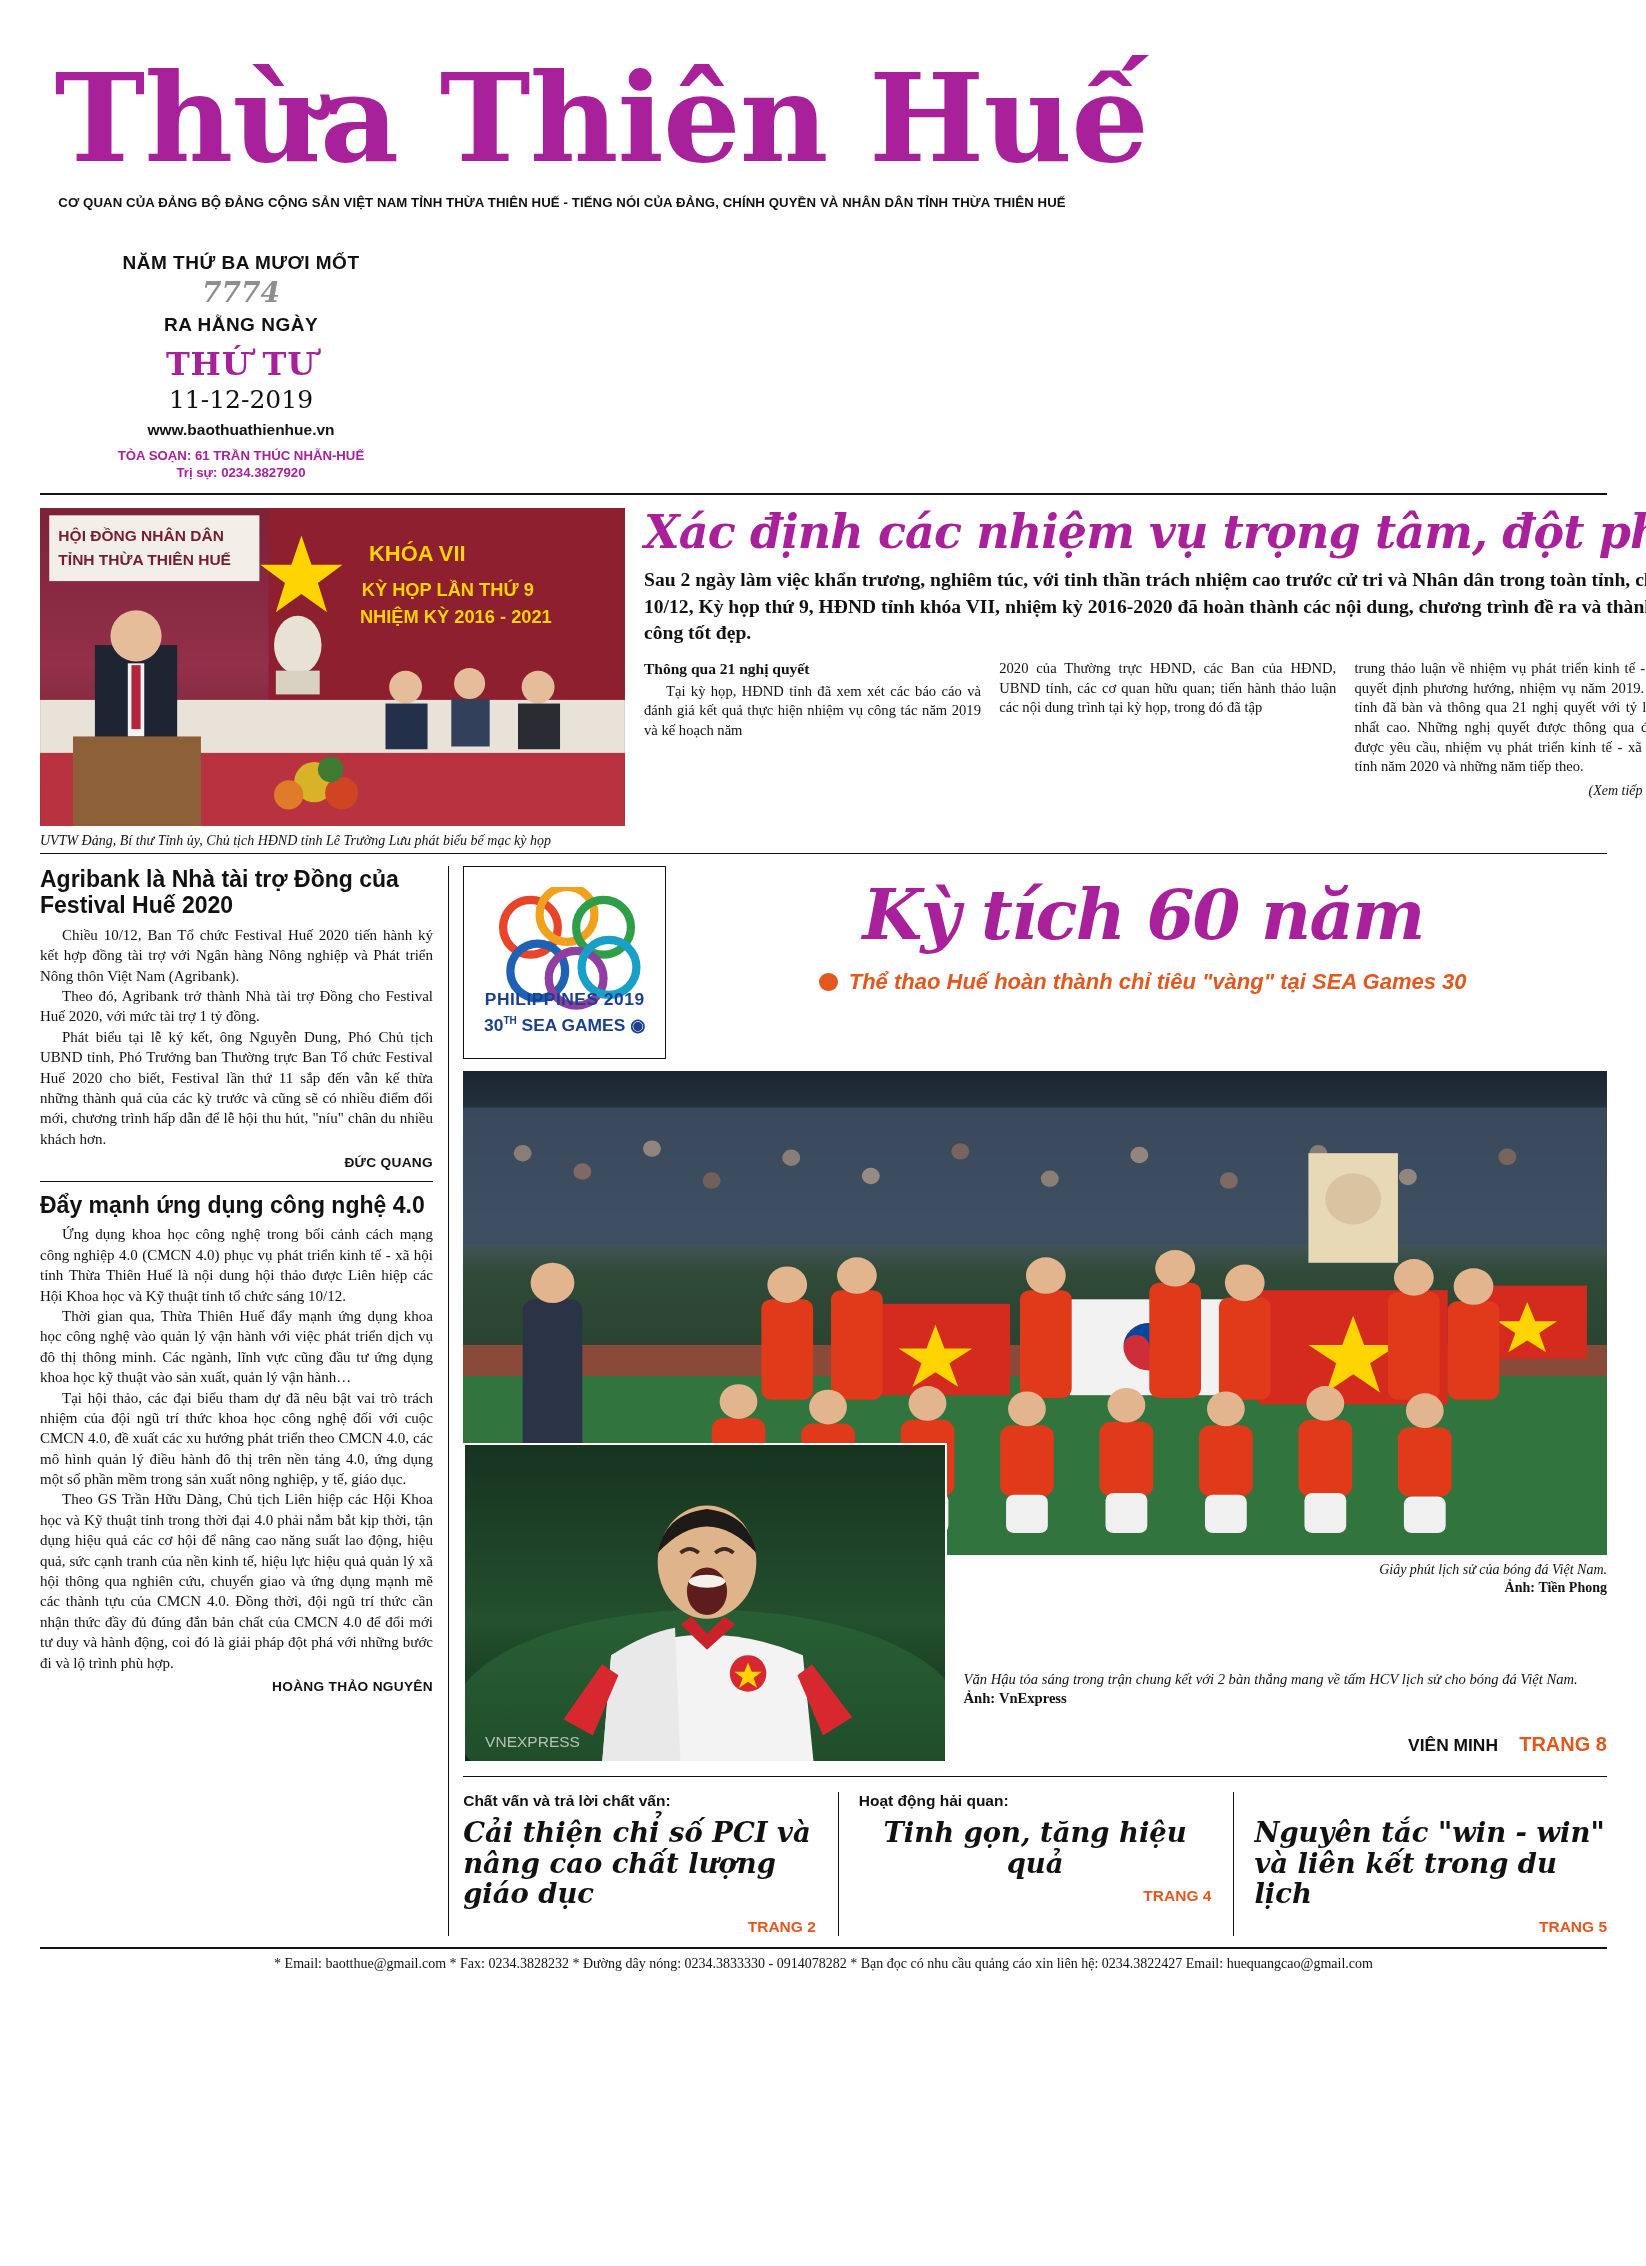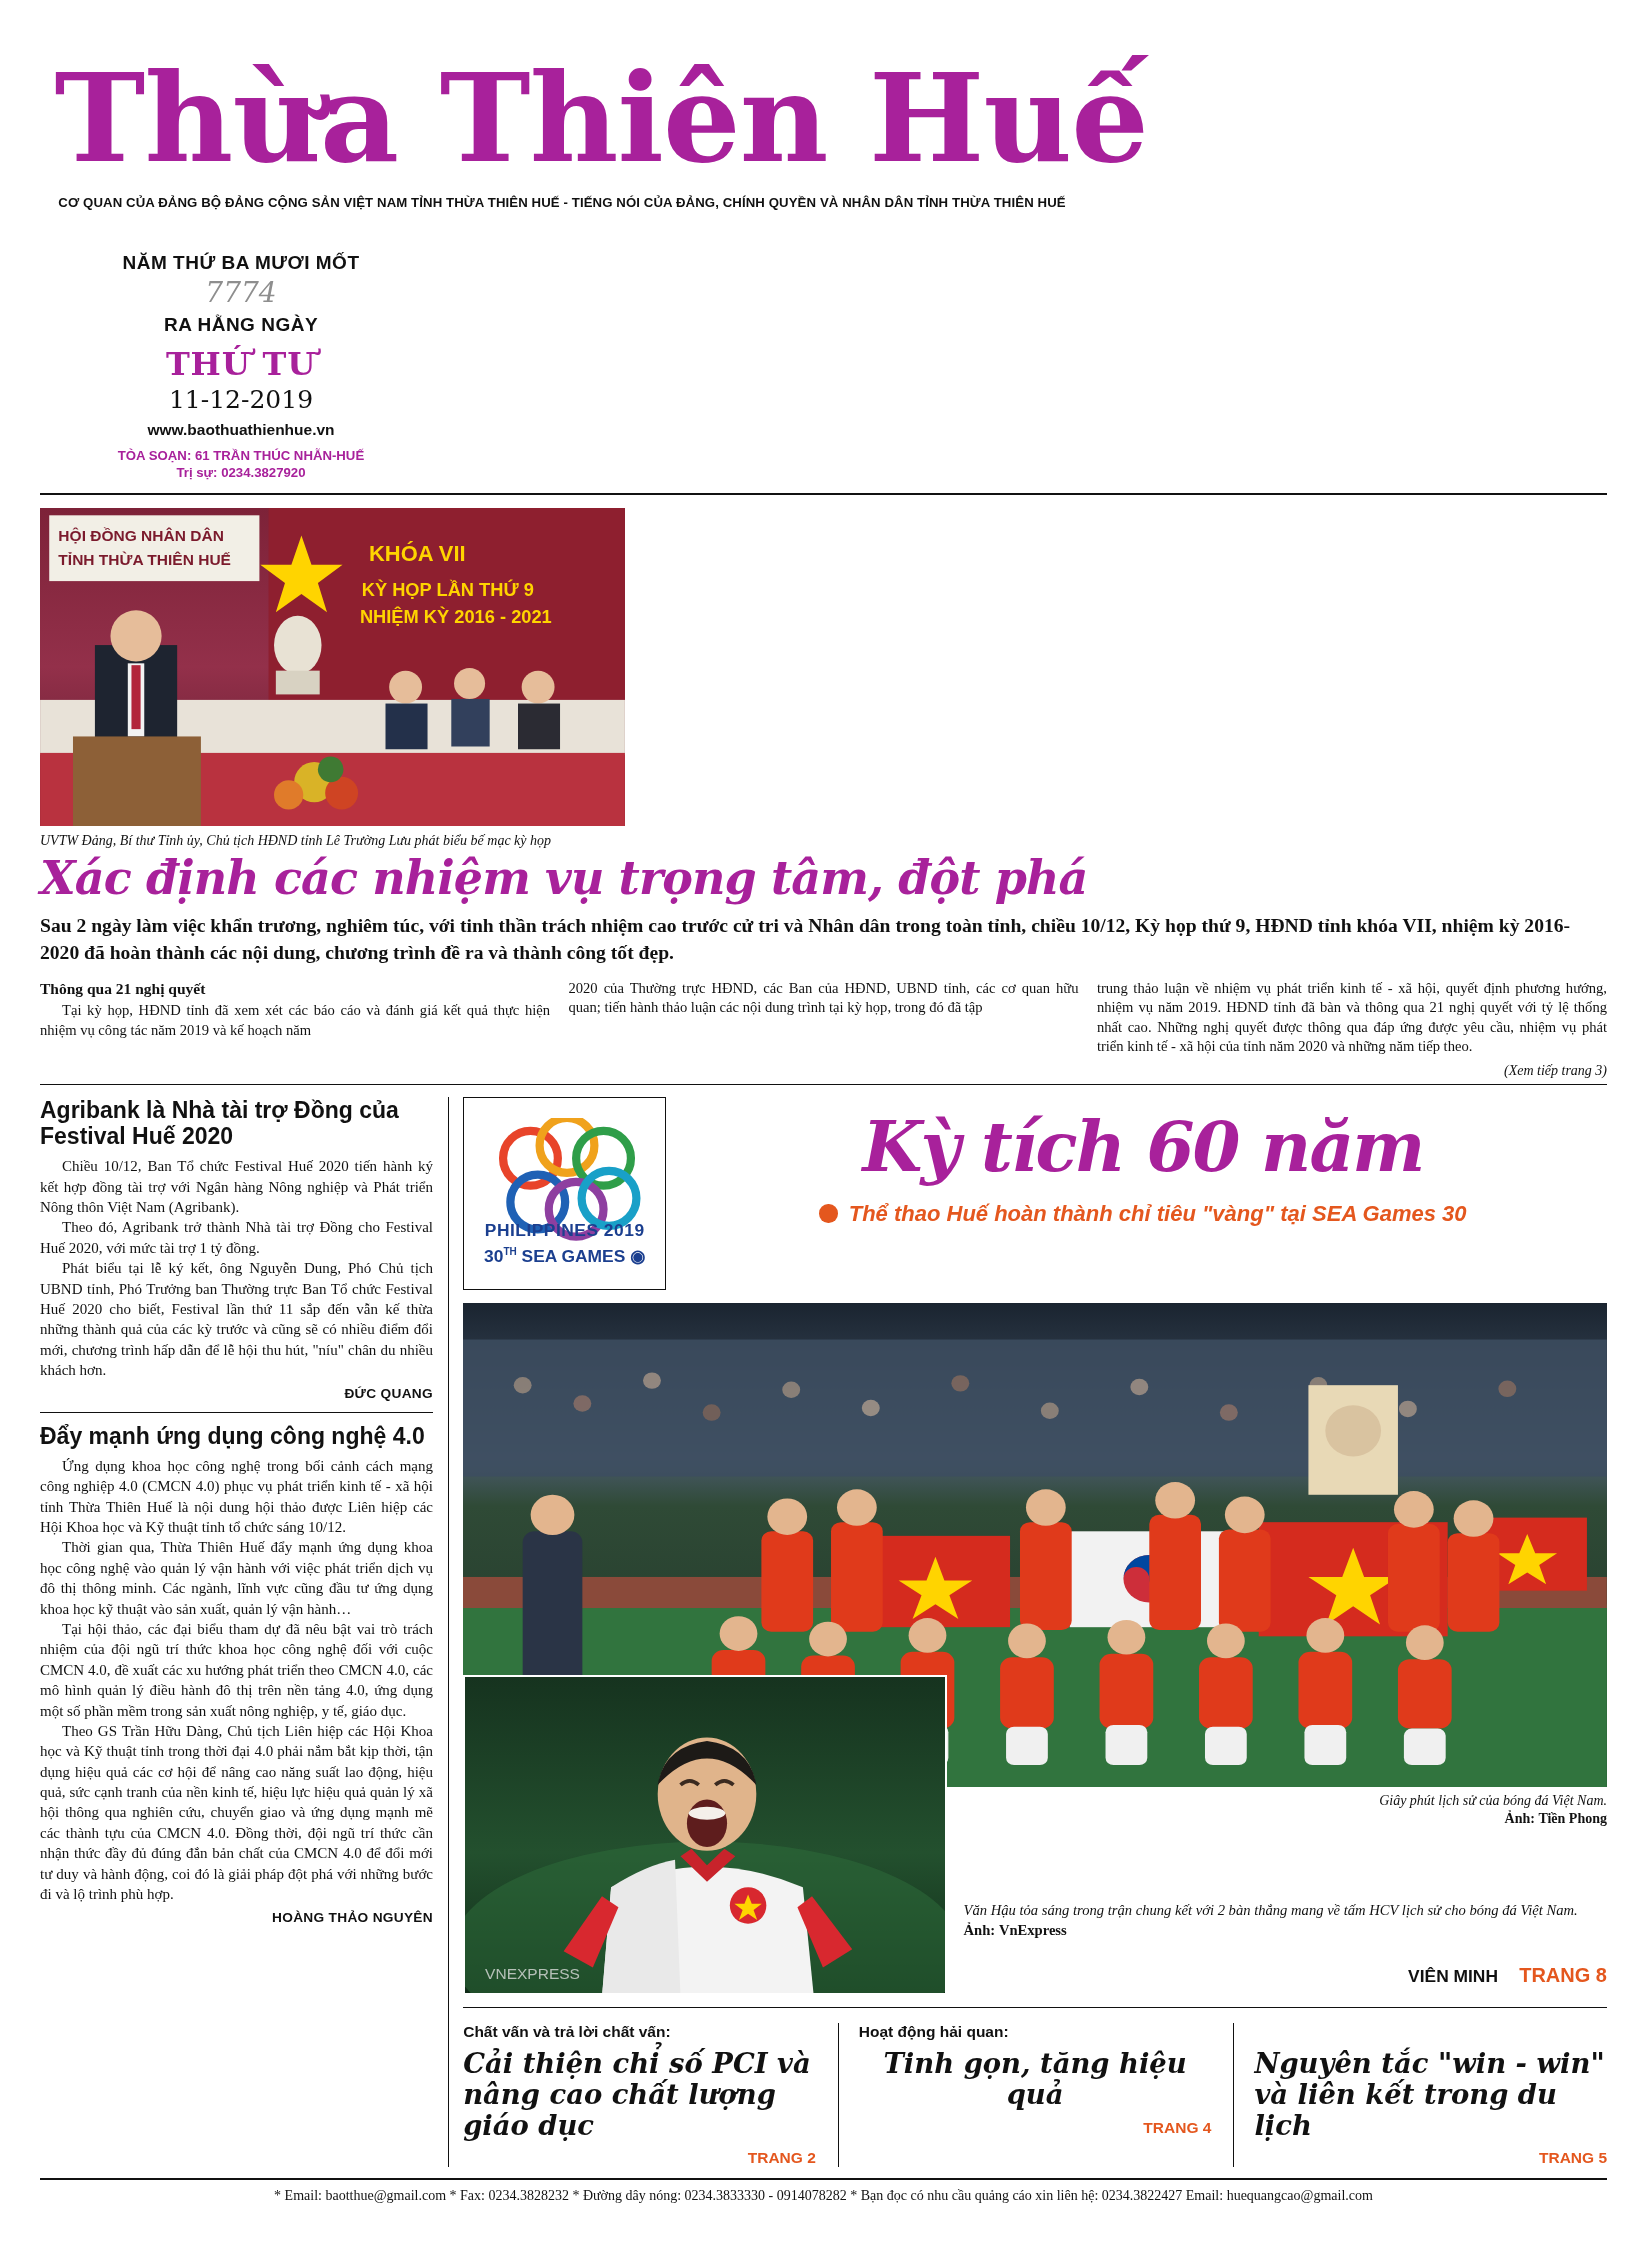--- a/index.html
+++ b/index.html
@@ -40,21 +40,21 @@
   .mast-right {
     width:402px;
     text-align:center;
     padding-top:42px;
     font-family:"Liberation Sans", sans-serif;
   }
   .mast-right .r1 { font-size:19px; font-weight:bold; letter-spacing:0.5px; }
   .mast-right .issue {
     font-family:"DejaVu Serif", serif;
     font-style:italic;
-    font-weight:normal;
+    font-weight:bold;
     font-size:28px;
     color:#8e8e8e;
     margin:1.8px 0 5.5px 0;
   }
   .mast-right .r2 { font-size:19px; font-weight:bold; letter-spacing:0.5px; margin-bottom:9.1px;}
   .mast-right .day {
     color:#a8219b;
     font-family:"DejaVu Serif", serif;
     font-weight:bold;
     font-size:32px;
@@ -83,21 +83,21 @@
     font-weight:bold;
     font-size:13.2px;
     color:#a8219b;
     margin-top:2.7px;
   }
 
   .rule-thick { border-top:2.7px solid #111; margin-top:12.8px; }
   .rule-thin  { border-top:0.9px solid #111; margin-top:2.7px; }
 
   
-  .topstory { display:flex; gap:4px; margin-top:12.8px;flex-direction:column; }
+  .topstory { display:flex; gap:19px; margin-top:12.8px; }
   .photo-col { width:585px; }
   .photo {
     width:585px; height:318px;
     position:relative; overflow:hidden;
     background:linear-gradient(180deg,#6c2034 0%,#8c2b40 40%,#5d1c2d 100%);
   }
   .photo-cap {
     font-style:italic; font-size:14px; line-height:1.25; margin-top:6.4px;
   }
   .top-right { flex:1; }

